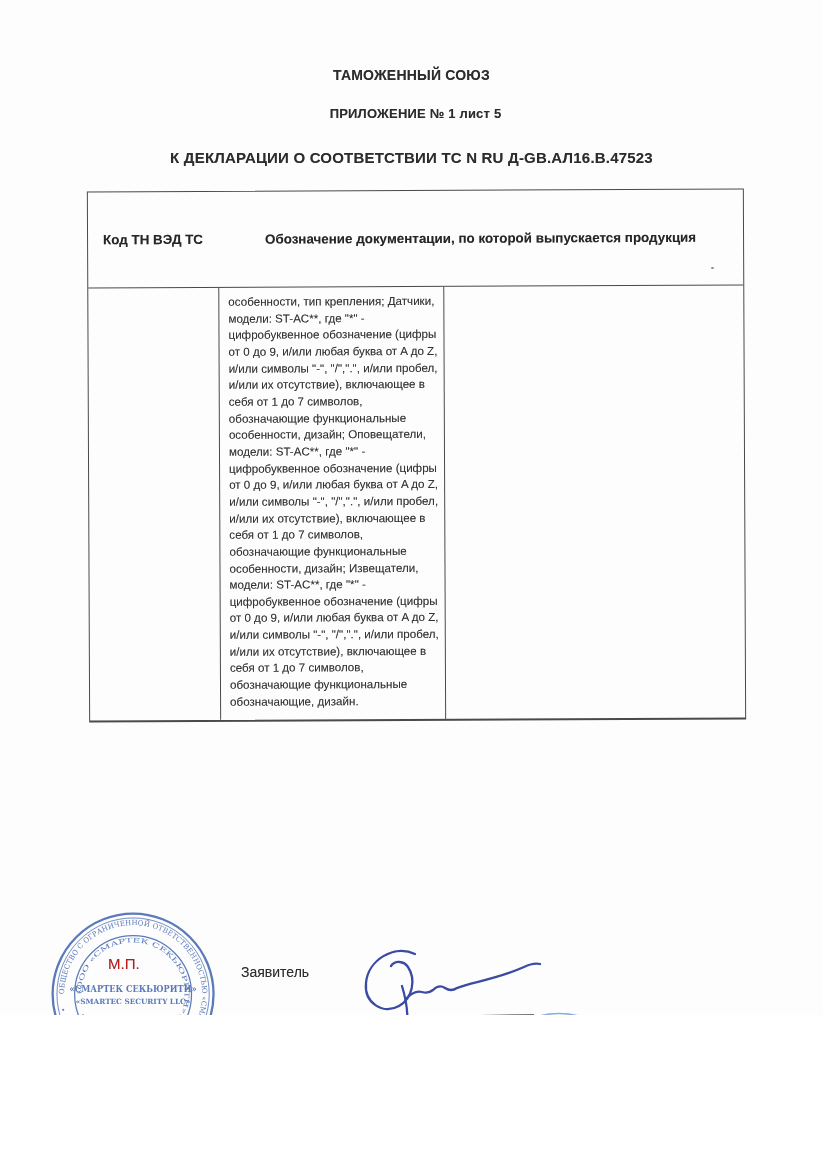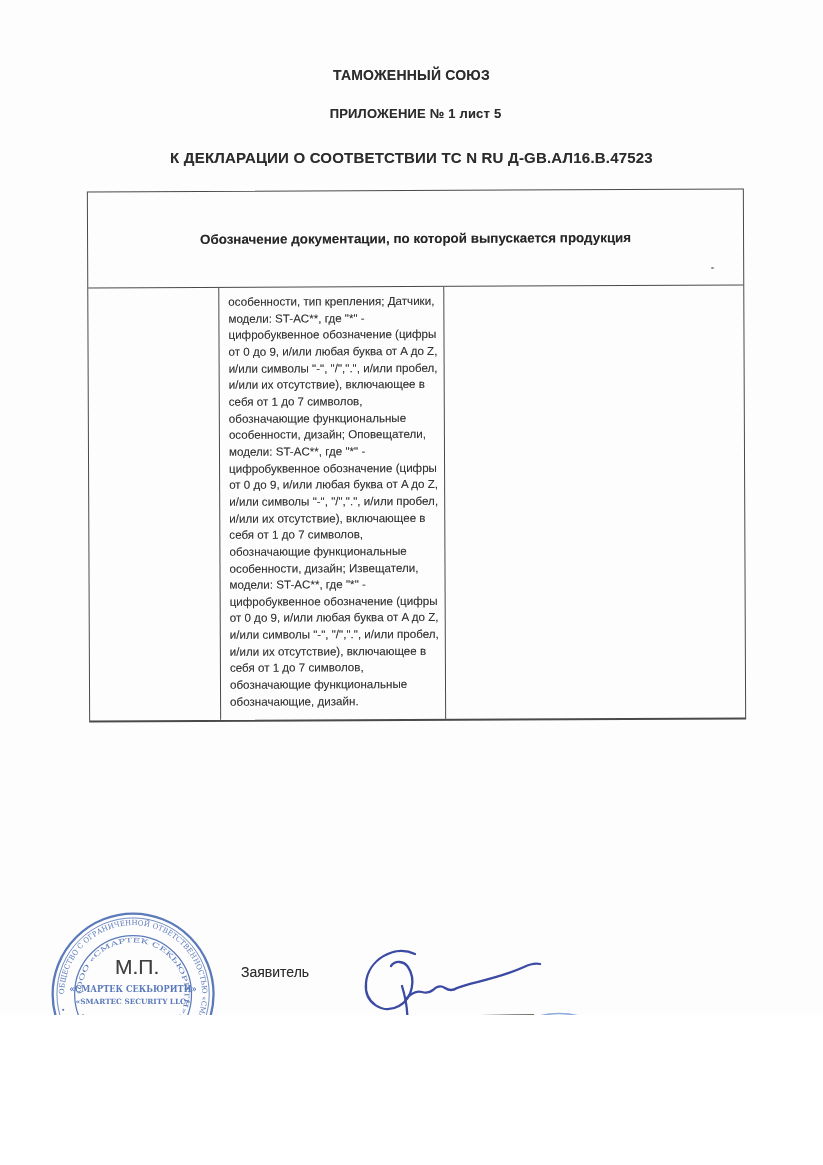--- a/index.html
+++ b/index.html
@@ -33,21 +33,21 @@
   .c3 { flex:1; }
   .th { font-weight:700; font-size:13.4px; line-height:1.62; color:#262626;
         display:flex; align-items:center; justify-content:center;
         text-align:center; padding:4px 8px; }
   .td { font-size:11.6px; color:#333; }
   .td.c2 { padding:6px 0 0 9px; line-height:16.65px; white-space:nowrap; }
   .speck { position:absolute; left:711px; top:267px; width:3px; height:2px;
            background:#6d6d6d; border-radius:50%; opacity:.8; }
 
   
-  .mp-mark   { position:absolute; left:115px; top:955px; font-size:21px; color:#404040; }
+  .mp-mark   { position:absolute; left:108px; top:955px; font-size:15px; color:#b91c1c; }
   .applicant { position:absolute; left:241px; top:964px; font-size:14px; color:#2c2c2c; }
   .sig-line-a { position:absolute; left:352px; top:1017px; width:182px; height:1.6px;
                 background:#3c3c3c; transform:rotate(-0.9deg); transform-origin:left center; }
   .sig-line-b { position:absolute; left:548px; top:1019px; width:175px; height:1.6px;
                 background:#3c3c3c; transform:rotate(-1.1deg); transform-origin:left center; }
   .caption { position:absolute; font-size:11px; color:#3a3a3a; }
   .cap-sign { left:407px; top:1030px; }
   .cap-name { left:564px; top:1023px;margin-left:25px; }
   .signer-name { position:absolute; left:530px; top:971px; width:172px;
                  text-align:center; font-size:13.6px; line-height:17.5px; color:#2d2d2d; }
@@ -72,20 +72,21 @@
 <body>
 
 <div class="page">
 
   <div class="title t1 doc-text">ТАМОЖЕННЫЙ СОЮЗ</div>
   <div class="title t2 doc-text">ПРИЛОЖЕНИЕ № 1 лист 5</div>
   <div class="title t3 doc-text">К ДЕКЛАРАЦИИ О СООТВЕТСТВИИ ТС N RU Д-GB.АЛ16.В.47523</div>
 
   <div class="doc-table">
     <div class="trow thead-row">
+      <div class="th c1 doc-text">Код ТН ВЭД ТС</div>
       <div class="th c3 doc-text">Обозначение документации, по которой выпускается продукция</div>
     </div>
     <div class="trow tbody-row">
       <div class="td c1"></div>
       <div class="td c2 doc-text">
           <div>особенности, тип крепления; Датчики,</div>
           <div>модели: ST-AC**, где "*" -</div>
           <div>цифробуквенное обозначение (цифры</div>
           <div>от 0 до 9, и/или любая буква от A до Z,</div>
           <div>и/или символы "-", "/",".", и/или пробел,</div>

